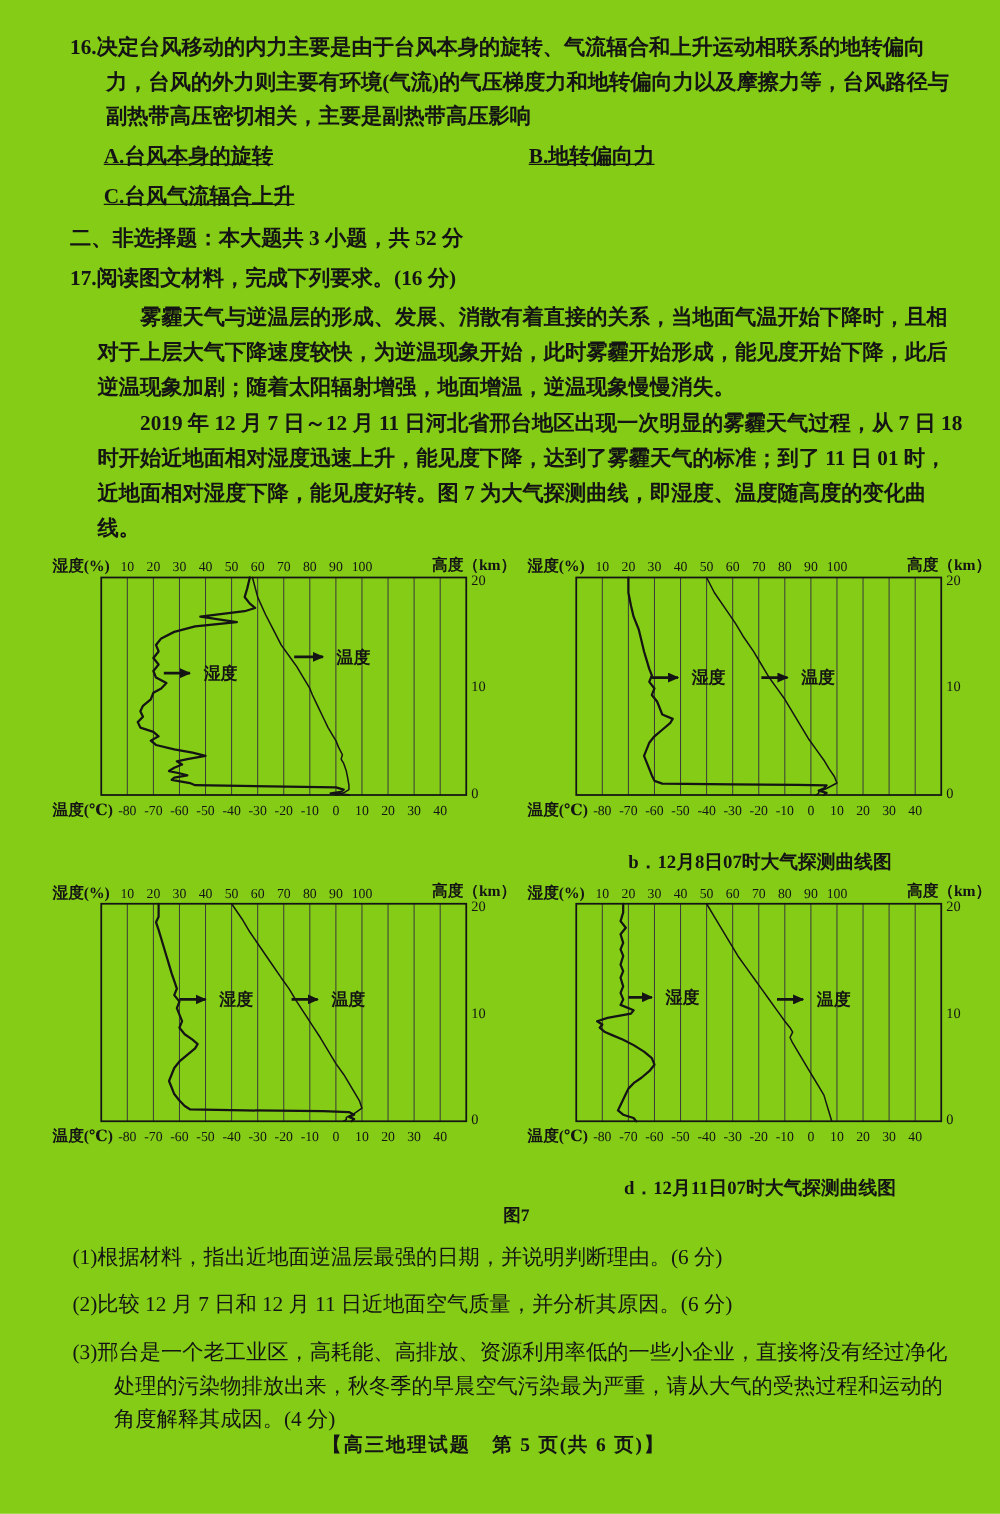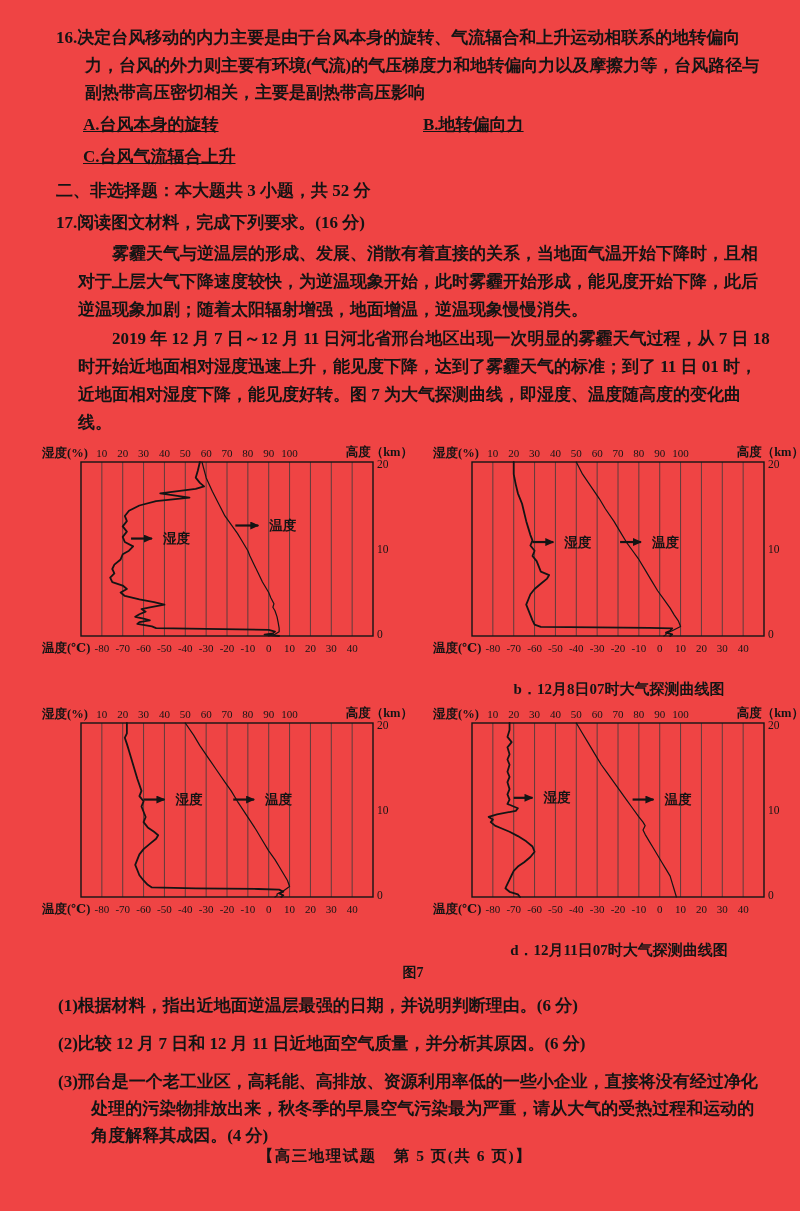--- a/index.html
+++ b/index.html
@@ -1,31 +1,31 @@
 <!DOCTYPE html>
 <html><head>
 <meta charset="utf-8">
 <style>
   html,body{margin:0;padding:0;background:#ffffff;}
   body{width:800px;height:1211px;overflow:hidden;color:#141414;
        font-family:"Liberation Serif","DejaVu Serif",serif;font-size:17px;}
   .page{position:relative;width:800px;height:1211px;box-sizing:border-box;
-        padding:24px 30px 0 56px;background:#ef4444;}
+        padding:24px 30px 0 56px;background:#84cc16;}
   .hang{padding-left:1.7em;text-indent:-1.7em;margin:0 0 5px 0;line-height:1.62;font-weight:600;}
   .options{display:grid;grid-template-columns:340px 1fr;row-gap:9px;
            padding-left:27px;margin:6px 0 10px 0;font-weight:600;text-decoration:underline;}
   .section{font-weight:bold;margin:4px 0 6px 0;line-height:1.5;}
   .q17head{padding-left:1.7em;text-indent:-1.7em;margin:0 0 4px 0;line-height:1.6;font-weight:600;}
   .para{margin:0 0 2px 22px;text-indent:2em;line-height:1.63;font-weight:600;}
-  .charts{display:grid;grid-template-columns:376px 376px;column-gap:15px;
+  .charts{display:grid;grid-template-columns:376px 376px;column-gap:4px;
           margin:8px 0 0 -16px;}
   .chart-block{display:flex;flex-direction:column;align-items:center;}
   .chart-caption{text-align:center;font-size:15px;font-weight:bold;margin:1px 0 6px 0;}
   .fig-label{text-align:center;font-weight:bold;font-size:14px;margin:-2px 0 10px 0;}
-  .subq{margin:11px 0 10px 2px;padding-left:1.95em;text-indent:-1.95em;line-height:1.58;font-weight:700;}
+  .subq{margin:11px 0 10px 2px;padding-left:1.95em;text-indent:-1.95em;line-height:1.58;font-weight:400;}
   .footer{position:absolute;left:0;right:10px;top:1146px;text-align:center;
           font-size:15.5px;font-weight:bold;letter-spacing:1.5px;}
   svg text{fill:#141414;}
 </style>
 </head>
 <body>
 
 <div class="page">
 
   <p class="hang">16.决定台风移动的内力主要是由于台风本身的旋转、气流辐合和上升运动相联系的地转偏向力，台风的外力则主要有环境(气流)的气压梯度力和地转偏向力以及摩擦力等，台风路径与副热带高压密切相关，主要是副热带高压影响</p>

